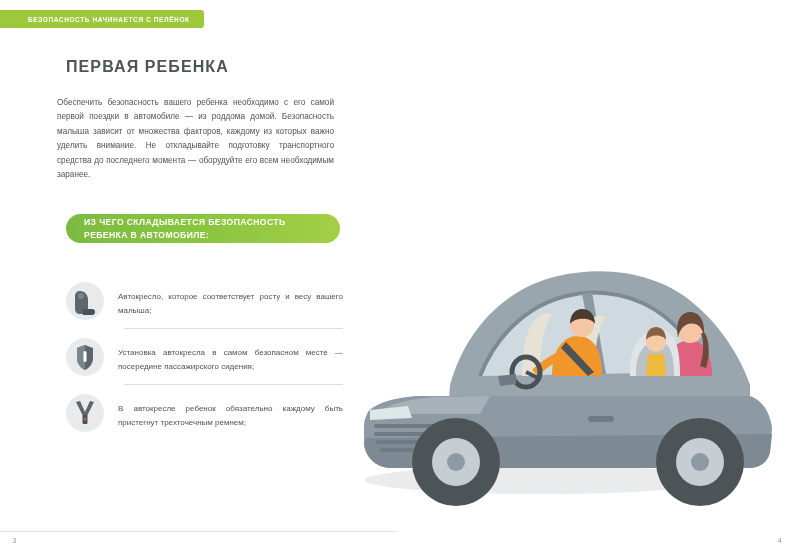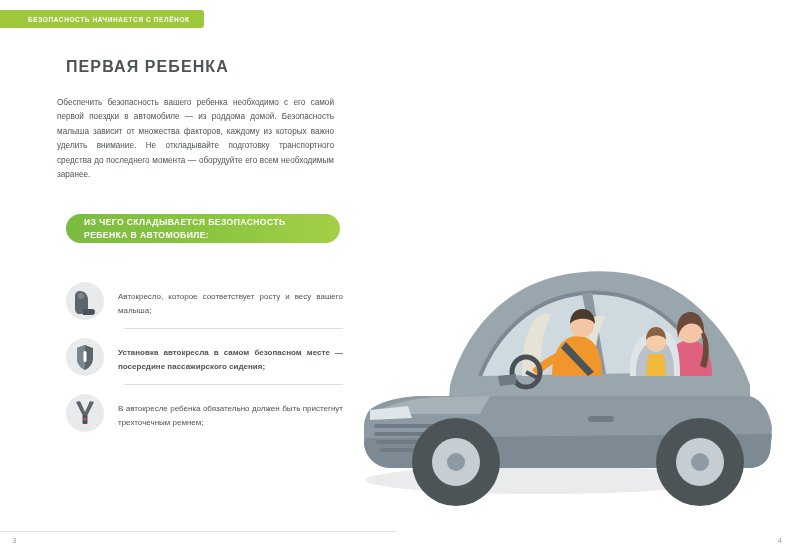--- a/index.html
+++ b/index.html
@@ -67,21 +67,21 @@
   }
   .bullet .txt{
     font-size:8px;line-height:13.6px;color:#4d5456;padding-top:5px;
     text-align:justify;
   }
   .divider{
     position:absolute;left:124px;width:219px;height:1px;background:#dcdfe1;
   }
 
   #bullet1{top:282px;}
-  #bullet2{top:338px;font-weight:bold;}
+  #bullet2{top:338px;}
   #bullet3{top:394px;}
   #div1{top:328px;}
   #div2{top:384px;}
 
   
   .pgnum{
     position:absolute;bottom:14px;font-size:8px;color:#9aa1a5;
   }
   .pgnum.left{left:12px;}
   .pgnum.right{right:12px;}
@@ -140,21 +140,21 @@
     <div class="divider" id="div2"></div>
 
     <div class="bullet" id="bullet3">
       <div class="circle">
         <svg width="38" height="38" viewBox="0 0 38 38">
           <path d="M10 8 l4 -1 l5 11 l5 -11 l4 1 l-7 14 l-4 0 z" fill="#5c666c"></path>
           <rect x="16.5" y="21" width="5" height="9" rx="1" fill="#4a5359"></rect>
           <circle cx="19" cy="25" r="1.6" fill="#c94f4f"></circle>
         </svg>
       </div>
-      <div class="txt">В автокресле ребенка обязательно должен быть пристегнут трехточечным ремнем;</div>
+      <div class="txt">В автокресле ребенок обязательно каждому быть пристегнут трехточечным ремнем;</div>
     </div>
 
     <div class="footline left"></div>
     <div class="pgnum left">3</div>
   </div>
 
   <div class="right-page">
 
     <div class="pgnum right">4</div>
   </div>

